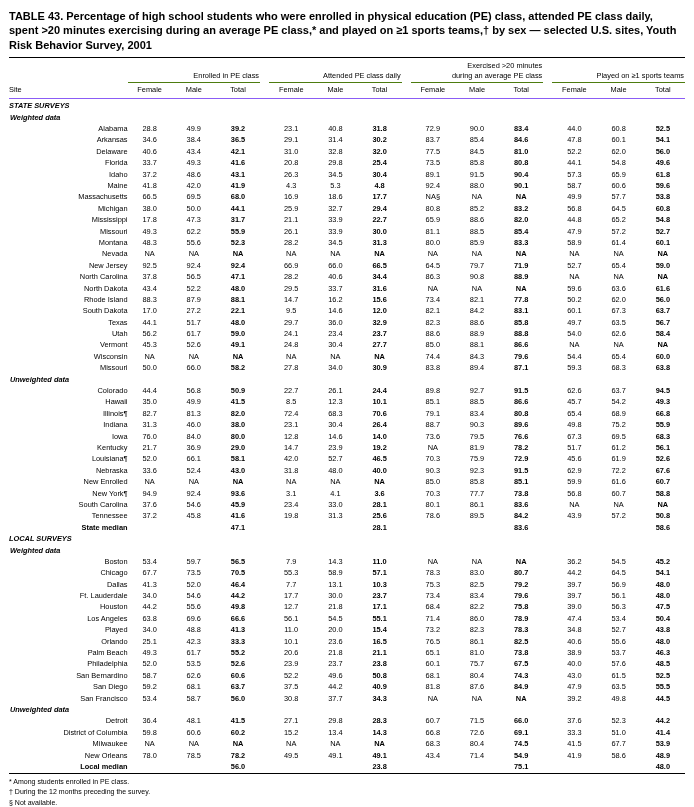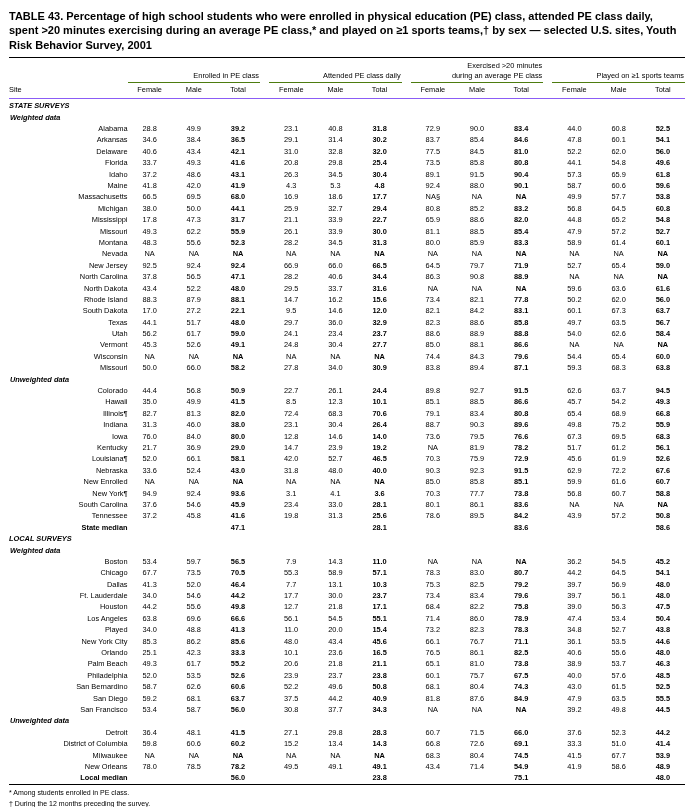--- a/index.html
+++ b/index.html
@@ -852,38 +852,20 @@
           <td></td>
           <td class="num">73.2</td>
           <td class="num">82.3</td>
           <td class="num tot">78.3</td>
           <td></td>
           <td class="num">34.8</td>
           <td class="num">52.7</td>
           <td class="num tot">43.8</td>
         </tr>
         <tr>
-          <td class="site">New York City</td>
-          <td class="num">85.3</td>
-          <td class="num">86.2</td>
-          <td class="num tot">85.6</td>
-          <td></td>
-          <td class="num">48.0</td>
-          <td class="num">43.4</td>
-          <td class="num tot">45.6</td>
-          <td></td>
-          <td class="num">66.1</td>
-          <td class="num">76.7</td>
-          <td class="num tot">71.1</td>
-          <td></td>
-          <td class="num">36.1</td>
-          <td class="num">53.5</td>
-          <td class="num tot">44.6</td>
-        </tr>
-        <tr>
           <td class="site">Orlando</td>
           <td class="num">25.1</td>
           <td class="num">42.3</td>
           <td class="num tot">33.3</td>
           <td></td>
           <td class="num">10.1</td>
           <td class="num">23.6</td>
           <td class="num tot">16.5</td>
           <td></td>
           <td class="num">76.5</td>

